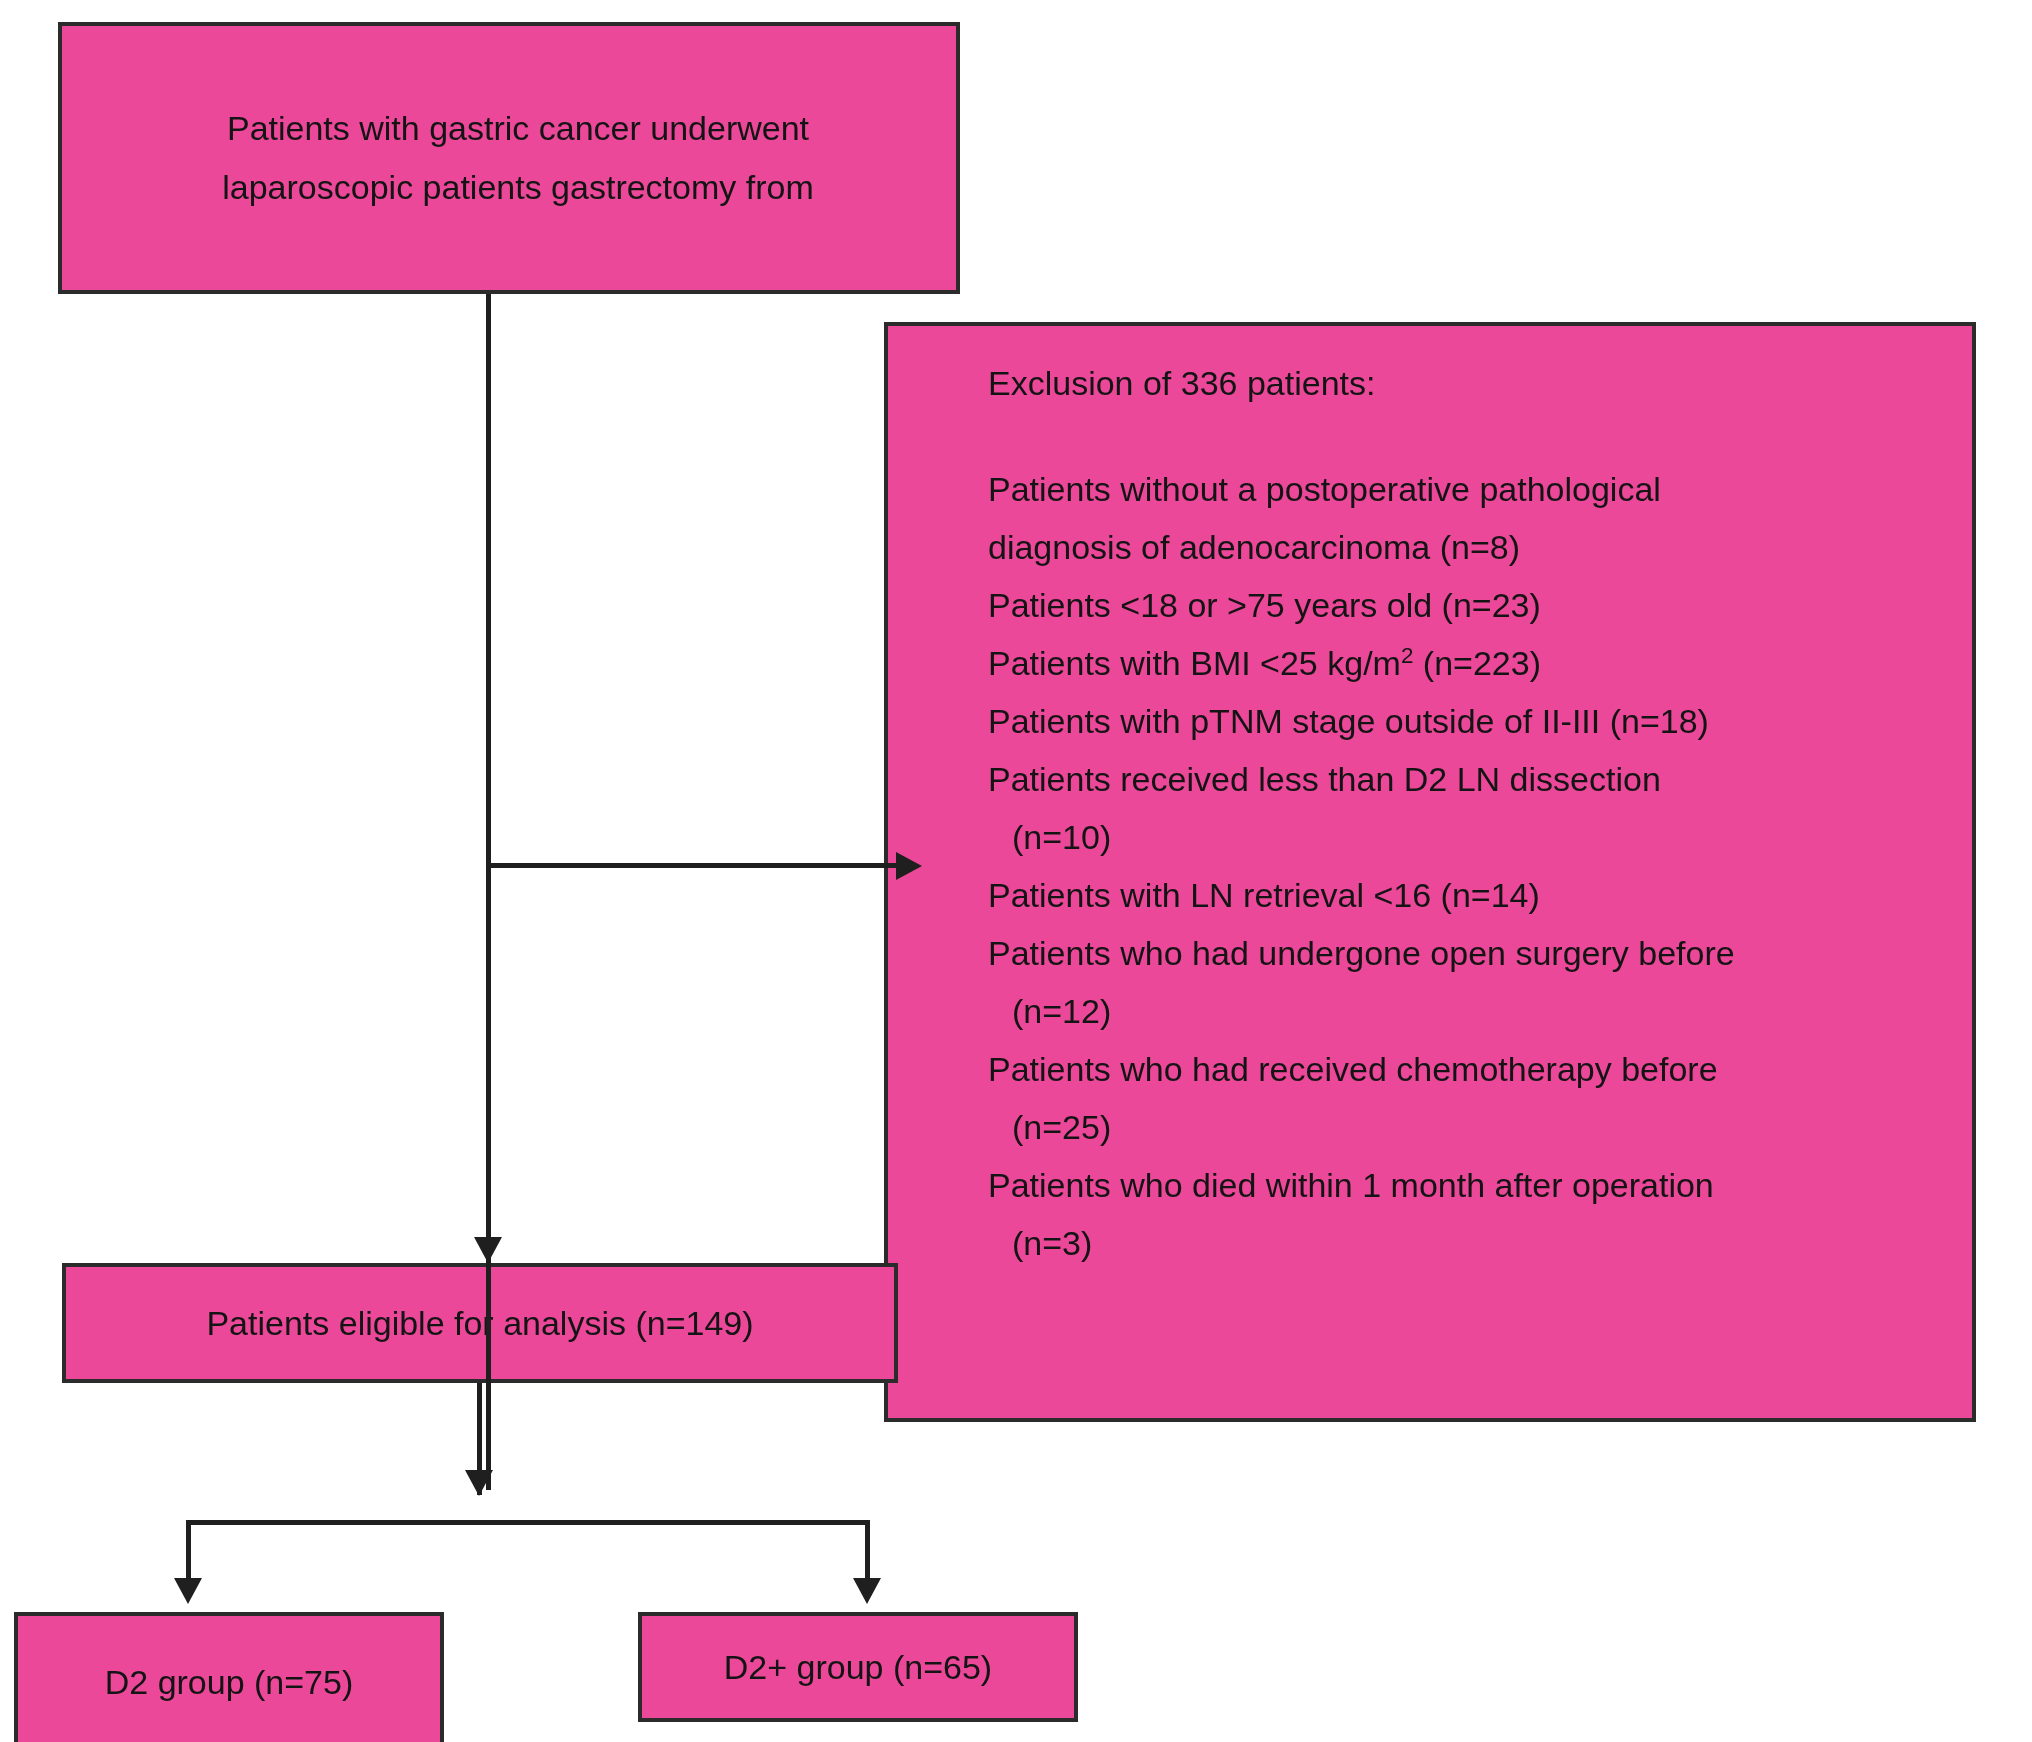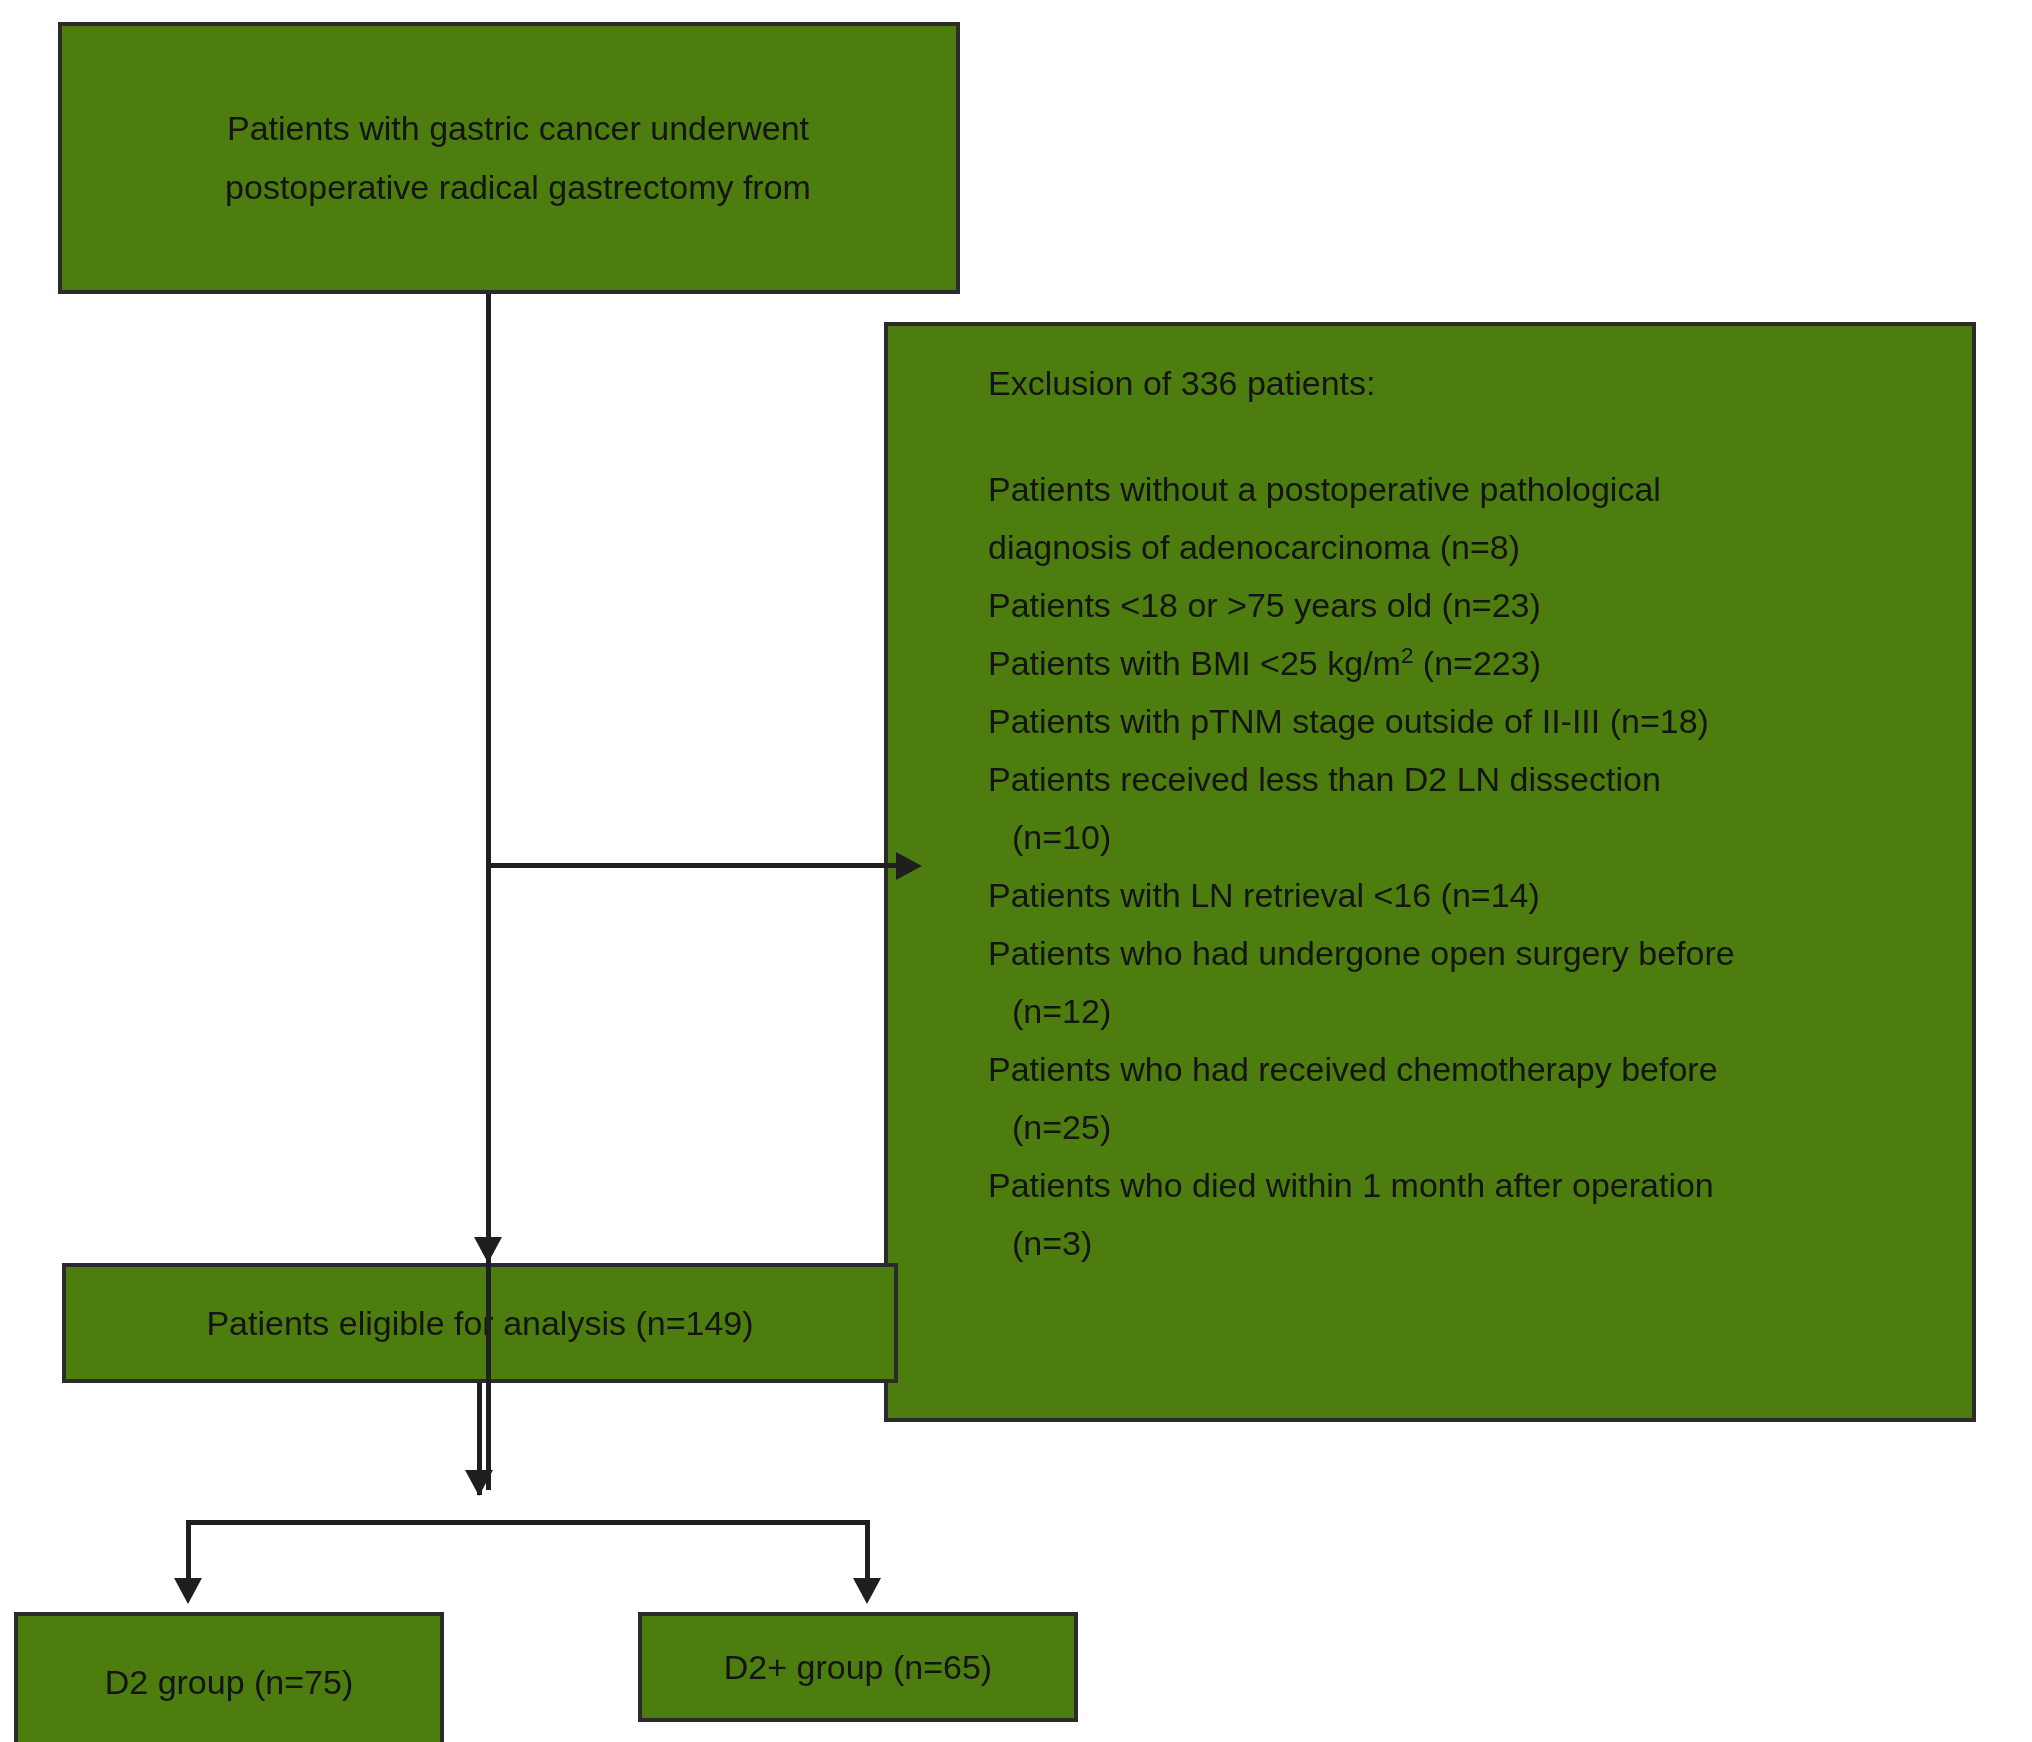--- a/index.html
+++ b/index.html
@@ -16,21 +16,21 @@
     position: relative;
     width: 2032px;
     height: 1742px;
     background: #ffffff;
     overflow: hidden;
   }
   .box {
     position: absolute;
     box-sizing: border-box;
     border: 4px solid #2b2b2b;
-    background: #4d7c0f;
+    background: #ec4899;
   }
   .box-inner {
     width: 100%;
     height: 100%;
     display: flex;
     flex-direction: column;
     justify-content: center;
   }
   
   #box-enroll {
@@ -129,21 +129,21 @@
   }
 </style>
 </head>
 <body>
 
 <div id="canvas">
 
   <div class="box" id="box-enroll">
     <div class="box-inner">
       <div class="txt">Patients with gastric cancer underwent</div>
-      <div class="txt">postoperative radical gastrectomy from</div>
+      <div class="txt">laparoscopic patients gastrectomy from</div>
     </div>
   </div>
 
   <div class="box" id="box-exclusion">
     <div class="box-inner">
       <div class="ex-head">Exclusion of 336 patients:</div>
 
       <div class="ex-item">Patients without a postoperative pathological</div>
       <div class="ex-item">diagnosis of adenocarcinoma (n=8)</div>
       <div class="ex-item">Patients &lt;18 or &gt;75 years old (n=23)</div>

